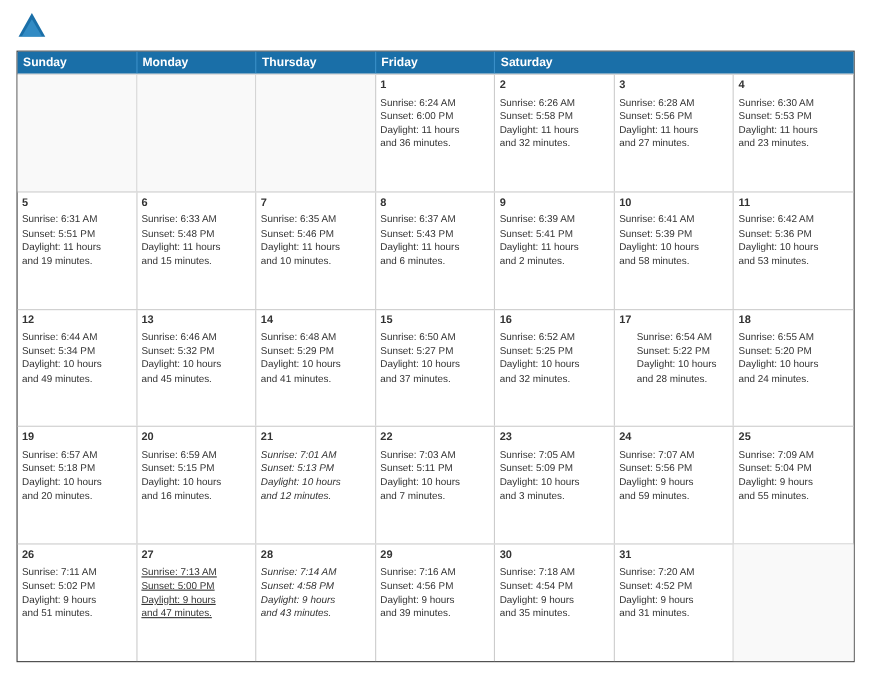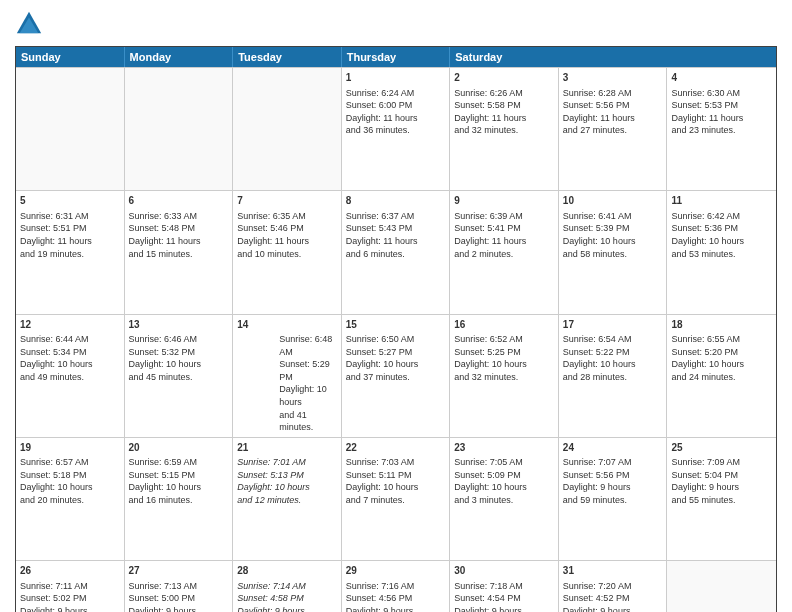--- a/index.html
+++ b/index.html
@@ -123,22 +123,22 @@
     <div class="title-block">
       <div class="month-title"></div>
       <div class="location"></div>
     </div>
   </div>
 
   <div class="calendar">
     <div class="cal-header">
     <div class="cal-header-cell">Sunday</div>
         <div class="cal-header-cell">Monday</div>
-        <div class="cal-header-cell">Tuesday</div>
         <div class="cal-header-cell">Thursday</div>
+        <div class="cal-header-cell">Friday</div>
         <div class="cal-header-cell">Saturday</div>
       </div>
     <div class="cal-body">
     <div class="cal-row">
           <div class="cal-cell empty"></div>
           <div class="cal-cell empty"></div>
           <div class="cal-cell empty"></div>
           <div class="cal-cell">
             <span class="day-num">1</span>
             <div class="cell-text" style="white-space: pre-line;">Sunrise: 6:24 AM
@@ -229,42 +229,42 @@
           </div>
           <div class="cal-cell">
             <span class="day-num">13</span>
             <div class="cell-text" style="white-space: pre-line;">Sunrise: 6:46 AM
 Sunset: 5:32 PM
 Daylight: 10 hours
 and 45 minutes.</div>
           </div>
           <div class="cal-cell">
             <span class="day-num">14</span>
-            <div class="cell-text" style="white-space: pre-line; margin-left: 42px;">Sunrise: 6:48 AM
+            <div class="cell-text" style="white-space: pre-line;">Sunrise: 6:48 AM
 Sunset: 5:29 PM
 Daylight: 10 hours
 and 41 minutes.</div>
           </div>
           <div class="cal-cell">
             <span class="day-num">15</span>
             <div class="cell-text" style="white-space: pre-line;">Sunrise: 6:50 AM
 Sunset: 5:27 PM
 Daylight: 10 hours
 and 37 minutes.</div>
           </div>
           <div class="cal-cell">
             <span class="day-num">16</span>
             <div class="cell-text" style="white-space: pre-line;">Sunrise: 6:52 AM
 Sunset: 5:25 PM
 Daylight: 10 hours
 and 32 minutes.</div>
           </div>
           <div class="cal-cell">
             <span class="day-num">17</span>
-            <div class="cell-text" style="white-space: pre-line;">Sunrise: 6:54 AM
+            <div class="cell-text" style="white-space: pre-line; margin-left: 16px;">Sunrise: 6:54 AM
 Sunset: 5:22 PM
 Daylight: 10 hours
 and 28 minutes.</div>
           </div>
           <div class="cal-cell">
             <span class="day-num">18</span>
             <div class="cell-text" style="white-space: pre-line;">Sunrise: 6:55 AM
 Sunset: 5:20 PM
 Daylight: 10 hours
 and 24 minutes.</div>
@@ -324,21 +324,21 @@
         <div class="cal-row">
           <div class="cal-cell">
             <span class="day-num">26</span>
             <div class="cell-text" style="white-space: pre-line;">Sunrise: 7:11 AM
 Sunset: 5:02 PM
 Daylight: 9 hours
 and 51 minutes.</div>
           </div>
           <div class="cal-cell">
             <span class="day-num">27</span>
-            <div class="cell-text" style="white-space: pre-line;">Sunrise: 7:13 AM
+            <div class="cell-text" style="white-space: pre-line; text-decoration: underline;">Sunrise: 7:13 AM
 Sunset: 5:00 PM
 Daylight: 9 hours
 and 47 minutes.</div>
           </div>
           <div class="cal-cell">
             <span class="day-num">28</span>
             <div class="cell-text" style="white-space: pre-line; font-style: italic;">Sunrise: 7:14 AM
 Sunset: 4:58 PM
 Daylight: 9 hours
 and 43 minutes.</div>

